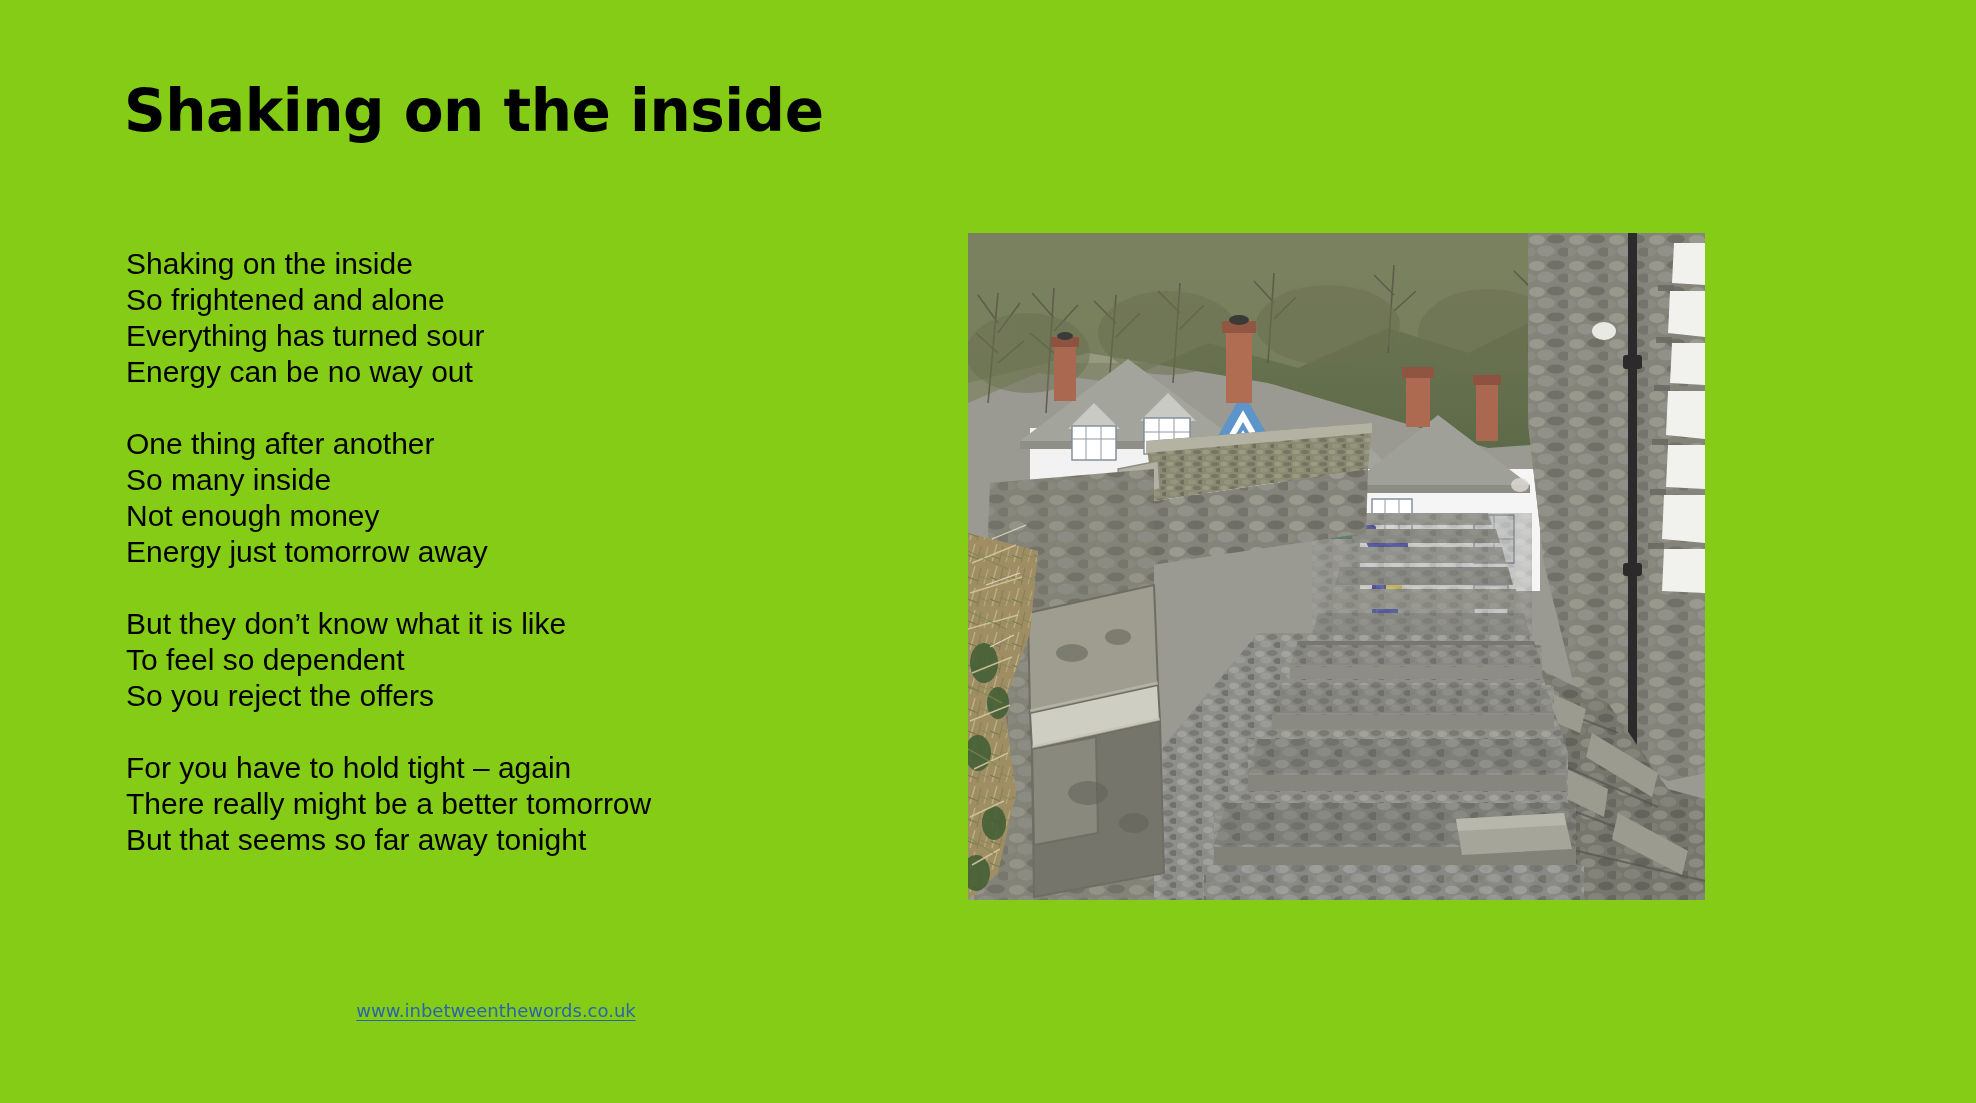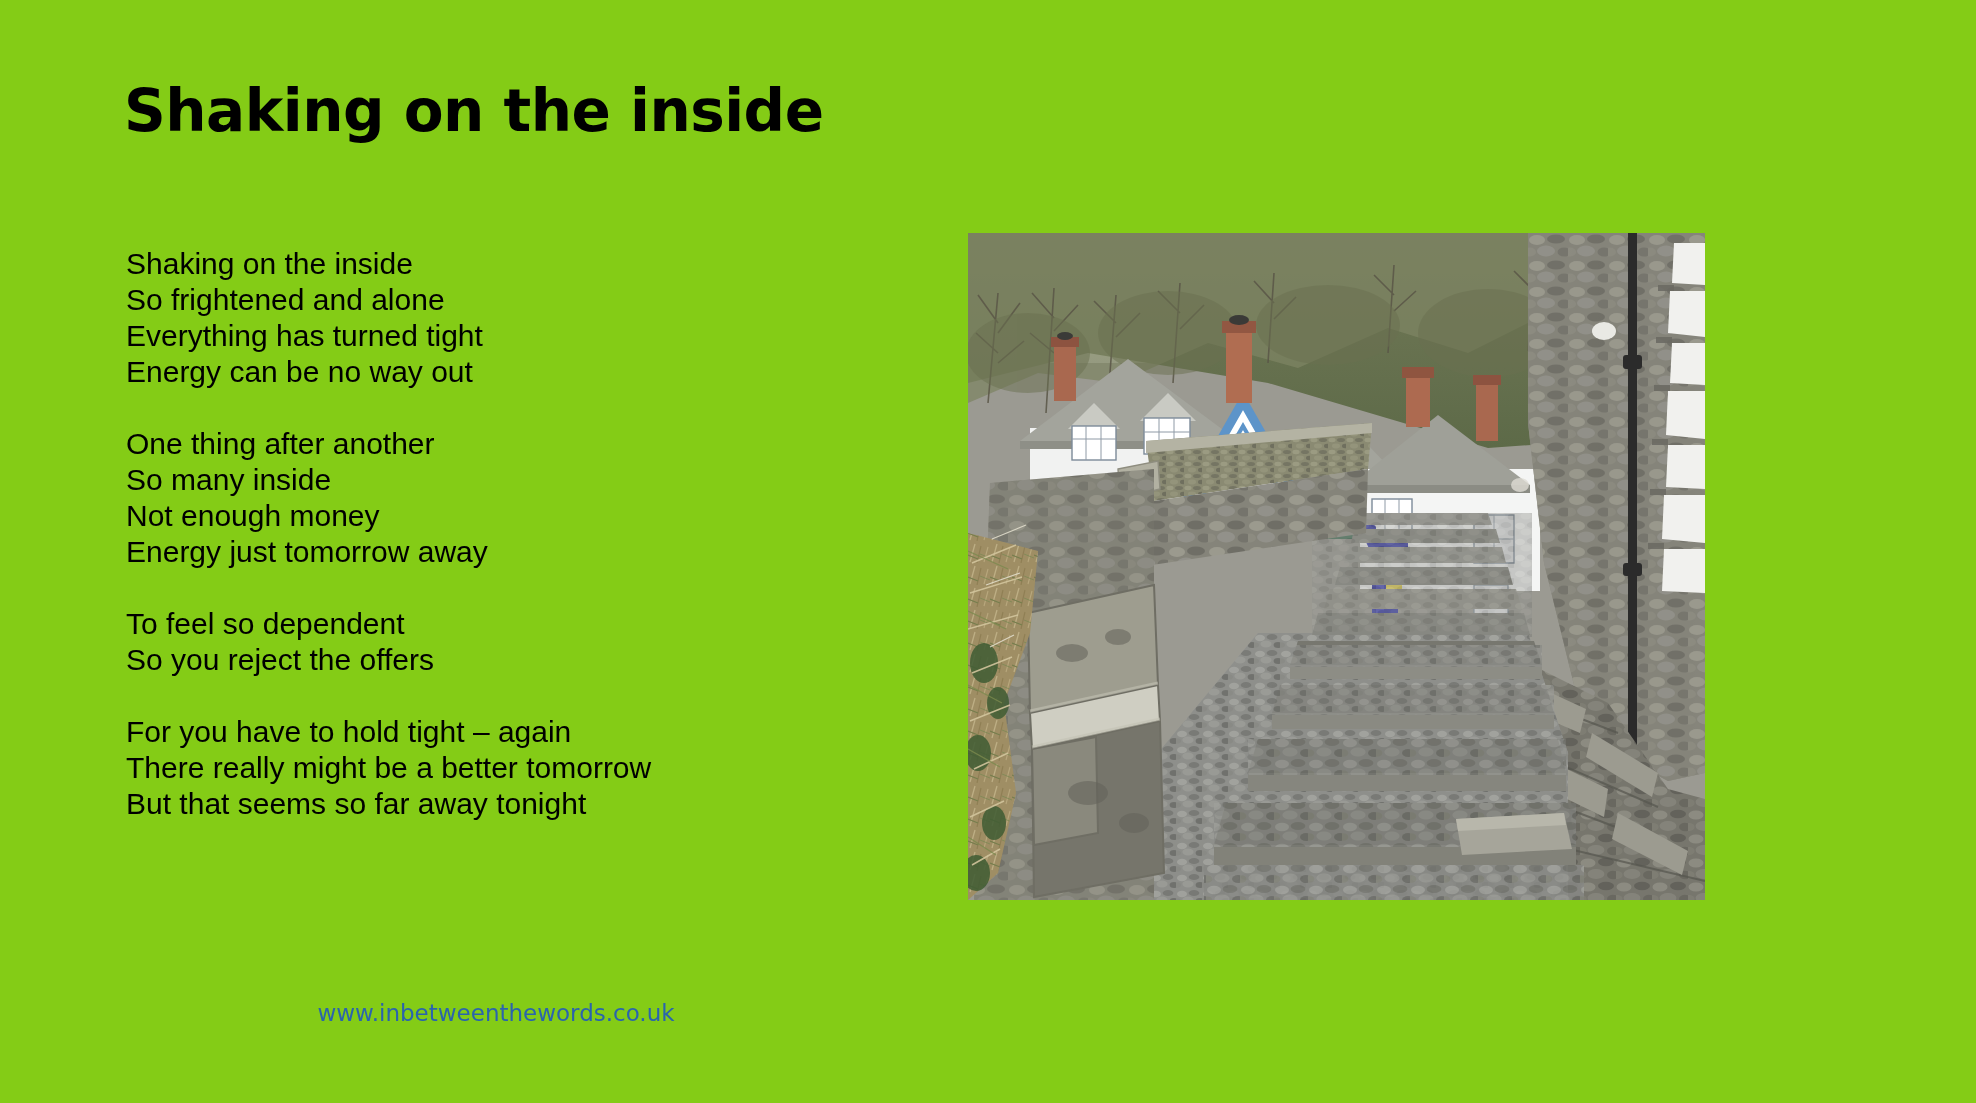--- a/index.html
+++ b/index.html
@@ -60,22 +60,23 @@
   
   .link-wrap {
     position: absolute;
     left: 126px;
     top: 1000px;
     width: 740px;
     text-align: center;
   }
   .site-link {
     font-family: "DejaVu Sans", sans-serif;
-    font-size: 23px;
+    font-size: 18px;
     color: #2a64ae;
+    text-decoration: underline;
     text-underline-offset: 3px;
     cursor: pointer;
     text-align: right;
   }
 
   
   .photo {
     position: absolute;
     left: 968px;
     top: 233px;
@@ -91,32 +92,33 @@
 
 <div class="slide">
 
   <div class="slide-title">Shaking on the inside</div>
 
   <div class="poem">
 
     <div class="stanza">
       <div class="line">Shaking on the inside</div>
       <div class="line">So frightened and alone</div>
-      <div class="line">Everything has turned tight</div>
+      <div class="line">Everything has turned sour</div>
       <div class="line">Energy can be no way out</div>
     </div>
 
     <div class="stanza">
       <div class="line">One thing after another</div>
       <div class="line">So many inside</div>
       <div class="line">Not enough money</div>
       <div class="line">Energy just tomorrow away</div>
     </div>
 
     <div class="stanza">
+      <div class="line">But they don’t know what it is like</div>
       <div class="line">To feel so dependent</div>
       <div class="line">So you reject the offers</div>
     </div>
 
     <div class="stanza">
       <div class="line">For you have to hold tight – again</div>
       <div class="line">There really might be a better tomorrow</div>
       <div class="line">But that seems so far away tonight</div>
     </div>
 

